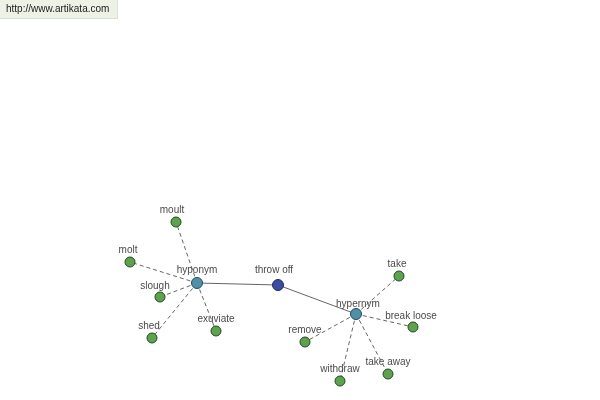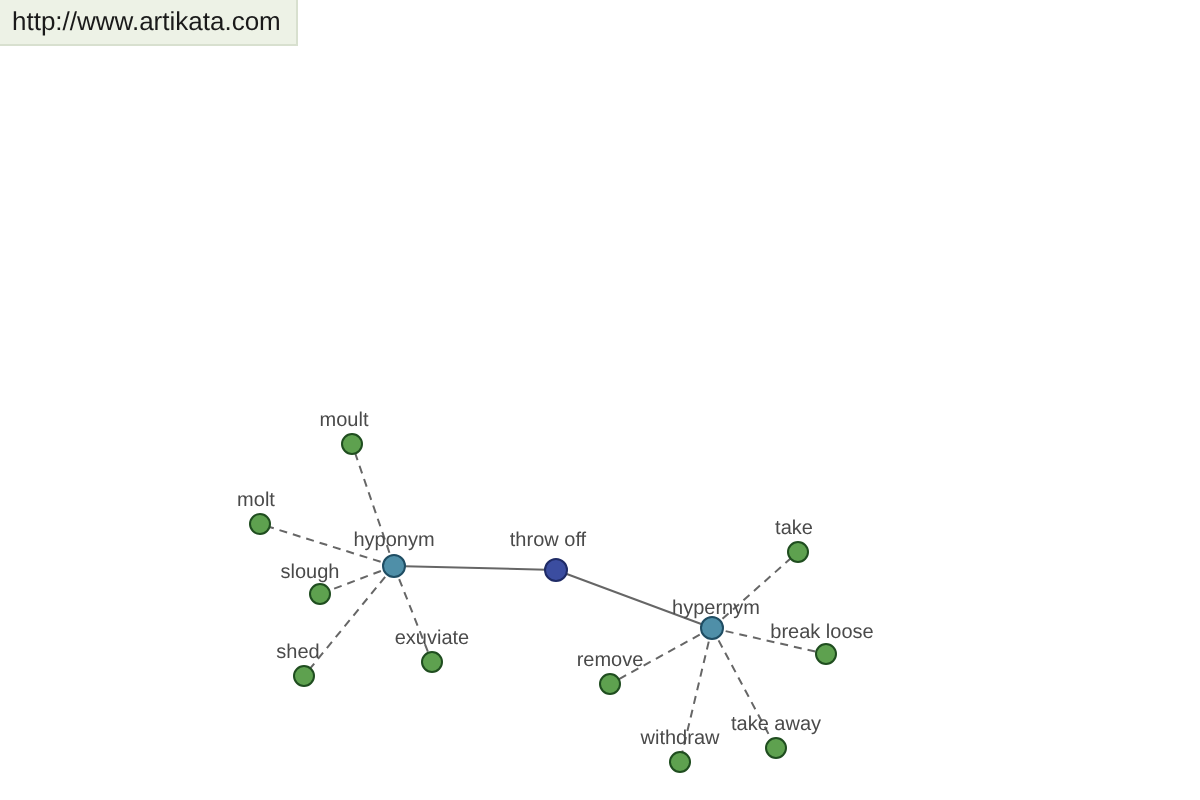--- a/index.html
+++ b/index.html
@@ -16,21 +16,21 @@
     overflow: hidden;
   }
   #url-bar {
     position: absolute;
     top: 0;
     left: 0;
     background: #edf2e6;
     border-right: 1px solid #d8e0cf;
     border-bottom: 1px solid #d8e0cf;
     padding: 3px 8px 4px 6px;
-    font-size: 13px;
+    font-size: 10px;
     color: #1a1a1a;
     white-space: nowrap;
   }
   #graph-svg {
     position: absolute;
     top: 0;
     left: 0;
   }
   #graph-svg text {
     font-family: "Liberation Sans", sans-serif;

